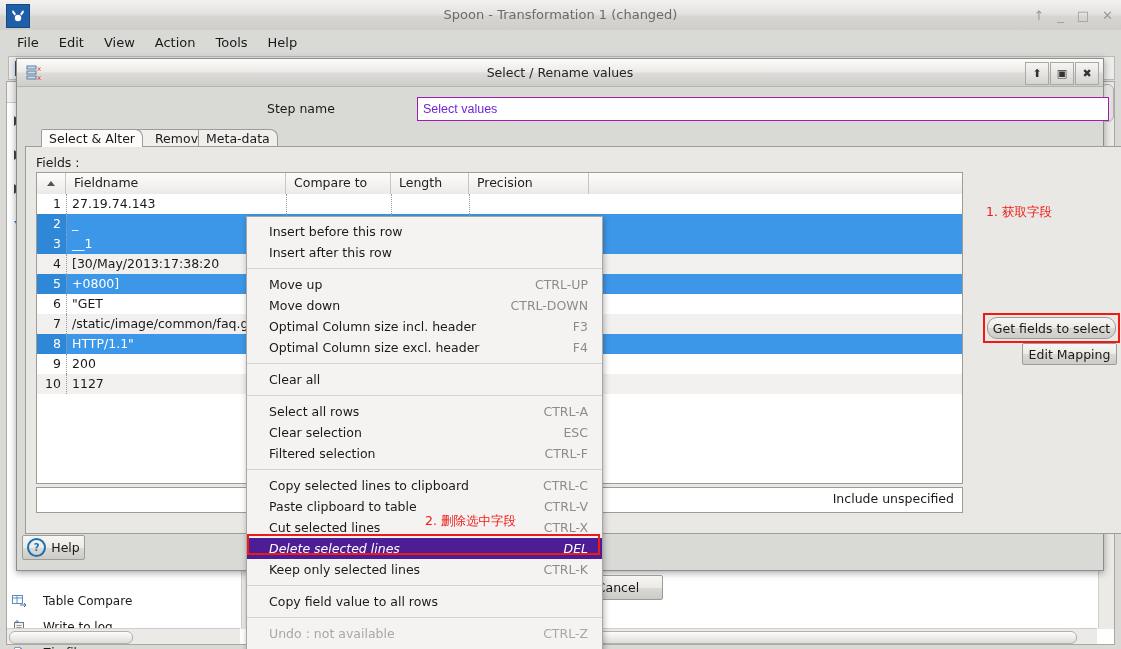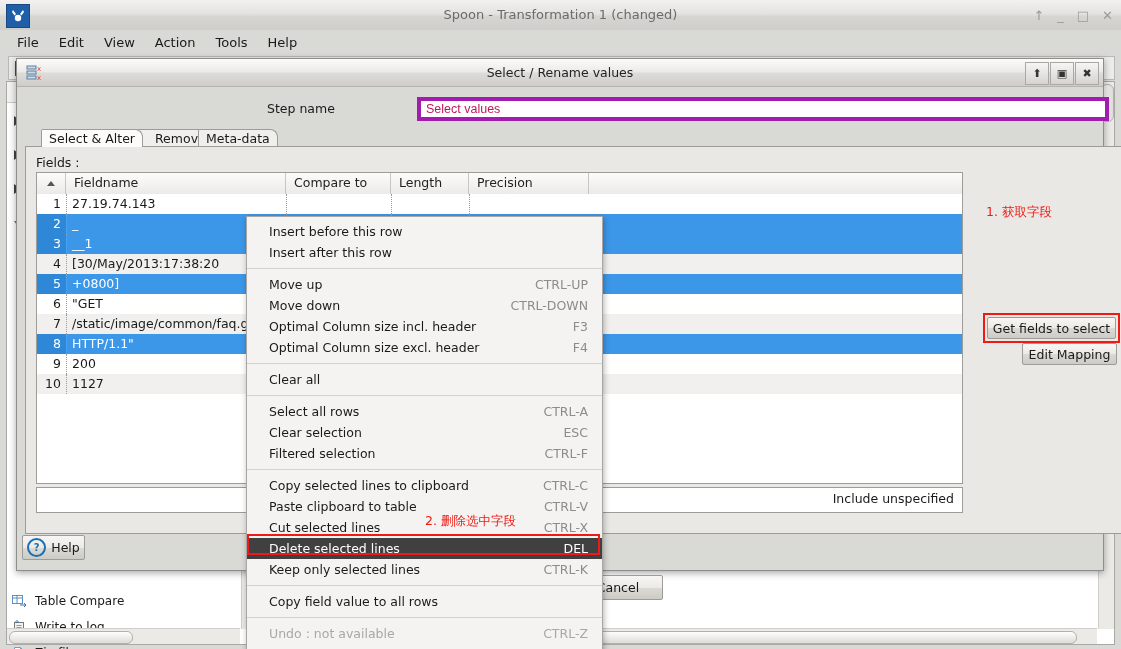--- a/index.html
+++ b/index.html
@@ -27,21 +27,21 @@
   .menubar{position:absolute;left:0;top:30px;width:1121px;height:25px;
     background:#d9d9d6;display:flex;align-items:center;padding-left:8px;gap:2px;}
   .menubar .mi{padding:3px 9px;font-size:13px;color:#1a1a1a;}
 
   
   .bg-canvas{position:absolute;left:0;top:55px;width:1121px;height:594px;background:#d9d9d6;}
   .bg-toolbar{position:absolute;left:8px;top:1px;width:1105px;height:22px;background:#ececea;border:1px solid #b9b8b5;}
   .bg-tbicon{position:absolute;top:4px;width:13px;height:13px;background:#3a6ea5;border:1px solid #2b527a;}
   .bg-left-panel{position:absolute;left:6px;top:26px;width:250px;height:562px;background:#fff;border:1px solid #a9a8a5;}
   .bg-left-head{position:absolute;left:0;top:0;width:100%;height:20px;background:#f3f2f0;border-bottom:1px solid #cdccc9;}
-  .tree-row{position:absolute;left:4px;width:242px;height:26px;display:flex;align-items:center;gap:8px;font-size:12px;}
+  .tree-row{position:absolute;left:4px;width:242px;height:26px;display:flex;align-items:center;gap:16px;font-size:12px;}
   .tri{width:0;height:0;border-left:7px solid #444;border-top:5px solid transparent;border-bottom:5px solid transparent;margin-left:3px;}
   .tri.open{border-left:5px solid transparent;border-right:5px solid transparent;border-top:7px solid #2b7fd4;border-bottom:0;margin-top:2px;}
   .tree-ico{width:16px;height:16px;flex:none;}
   .bg-right-panel{position:absolute;left:262px;top:26px;width:851px;height:562px;background:#fff;border:1px solid #a9a8a5;}
   .hscroll{position:absolute;left:0;bottom:0;height:15px;background:#eceae7;border-top:1px solid #cfcecb;}
   .hscroll .thumb{position:absolute;left:2px;top:2px;height:11px;border-radius:6px;background:linear-gradient(to bottom,#fdfdfd,#dedcd9);border:1px solid #b2b1ae;}
   .vscroll{position:absolute;right:0;top:0;width:15px;background:#eceae7;border-left:1px solid #cfcecb;}
   .vscroll .thumb{position:absolute;left:2px;width:11px;border-radius:6px;background:linear-gradient(to right,#fdfdfd,#dedcd9);border:1px solid #b2b1ae;}
 
   
@@ -52,21 +52,21 @@
     border-bottom:1px solid #b4b3b0;}
   .dlg-title-text{position:absolute;left:0;top:0;width:100%;height:27px;line-height:27px;text-align:center;font-size:12.5px;color:#232323;}
   .dlg-icon{position:absolute;left:8px;top:4px;width:20px;height:20px;}
   .dlg-btns{position:absolute;right:4px;top:3px;display:flex;gap:1px;}
   .dlg-btn{width:22px;height:21px;display:flex;align-items:center;justify-content:center;
     background:linear-gradient(to bottom,#f6f5f3,#d6d4d0);border:1px solid #a9a8a4;color:#333;font-size:11px;}
 
   .steprow{position:absolute;left:0;top:38px;width:100%;height:26px;}
   .steplabel{position:absolute;left:250px;top:0;width:140px;text-align:left;line-height:24px;font-size:12.5px;}
   .stepinput{position:absolute;left:400px;top:0;width:692px;height:24px;box-sizing:border-box;
-    background:#fff;border:4px solid #a21caf;padding:2px 5px;font-size:12.5px;color:#be185d;line-height:20px;}
+    background:#fff;border:1px solid #a21caf;padding:2px 5px;font-size:12.5px;color:#6d28d9;line-height:20px;}
 
   .tabstrip{position:absolute;left:8px;top:70px;width:1068px;height:18px;}
   .tab{position:absolute;top:0;height:18px;box-sizing:border-box;padding:0 7px;line-height:17px;font-size:12.5px;
     background:#f1efec;border:1px solid #9d9c99;border-bottom:none;border-radius:2px 8px 0 0;}
   .tab.active{background:#fcfbfa;font-weight:normal;z-index:3;}
   .tabbody{position:absolute;left:8px;top:87px;width:1068px;height:386px;background:#e9e8e5;border:1px solid #9d9c99;padding-left:44px;}
 
   .fields-label{position:absolute;left:10px;top:8px;font-size:12.5px;}
   .grid{position:absolute;left:10px;top:25px;width:925px;height:310px;background:#fff;border:1px solid #9d9c99;}
   .gridhead{position:absolute;left:0;top:0;width:100%;height:21px;
@@ -85,40 +85,40 @@
   .row.sel{background:#3d97e8;color:#fff;}
   .row.sel .c-num{background:#2f87d8;}
   .row.empty-odd{background:#fff;}
 
   .incl{position:absolute;left:10px;top:340px;width:925px;height:24px;background:#fff;border:1px solid #9d9c99;}
   .incl-lbl{position:absolute;right:8px;top:3px;font-size:12.5px;}
 
   .btn{box-sizing:border-box;background:linear-gradient(to bottom,#f7f6f4 0%,#eceae6 50%,#dcdad5 51%,#cdcbc6 100%);
     border:1px solid #9d9c99;border-radius:2px;font-size:12.5px;color:#1a1a1a;
     display:flex;align-items:center;justify-content:center;}
-  .btn-getfields{position:absolute;left:961px;top:170px;width:129px;height:22px;}
+  .btn-getfields{position:absolute;left:961px;top:170px;width:129px;height:22px;border-radius:10px;}
   .btn-editmap{position:absolute;left:996px;top:196px;width:95px;height:22px;}
   .redbox{position:absolute;border:2px solid #ef1a15;box-sizing:border-box;}
   .anno{position:absolute;color:#ef1a15;font-size:12.5px;white-space:nowrap;}
 
   .btn-ok{position:absolute;left:470px;top:516px;width:70px;height:25px;}
   .btn-cancel{position:absolute;left:556px;top:516px;width:90px;height:25px;}
   .btn-help{position:absolute;left:22px;top:535px;width:63px;height:25px;gap:5px;}
   .help-ico{width:15px;height:15px;border-radius:50%;border:2px solid #1b6fb5;color:#1b6fb5;
     font-size:10px;font-weight:bold;display:flex;align-items:center;justify-content:center;line-height:1;}
 
   
   .ctxmenu{position:absolute;left:246px;top:216px;width:355px;
     background:#f4f3f1;border:1px solid #a7a6a3;box-shadow:1px 2px 6px rgba(0,0,0,.3);
     padding:4px 0 0 0;overflow:hidden;}
   .ctxitem{height:21px;display:flex;align-items:center;font-size:12.5px;color:#1a1a1a;padding:0 14px 0 22px;}
   .ctxitem .lbl{flex:1;white-space:nowrap;}
   .ctxitem .acc{color:#8d8c8a;font-size:12.5px;white-space:nowrap;}
   .ctxitem.disabled .lbl,.ctxitem.disabled .acc{color:#a9a8a6;}
-  .ctxitem.hl{background:#404040;}
+  .ctxitem.hl{background:#4c1d95;font-style:italic;}
   .ctxitem.hl .lbl,.ctxitem.hl .acc{color:#fff;}
   .ctxsep{height:1px;background:#d3d2cf;margin:5px 0 5px 0;}
 </style>
 </head>
 <body>
 
 <div class="app-window">
 
   <div class="titlebar">
     <div class="app-icon">

